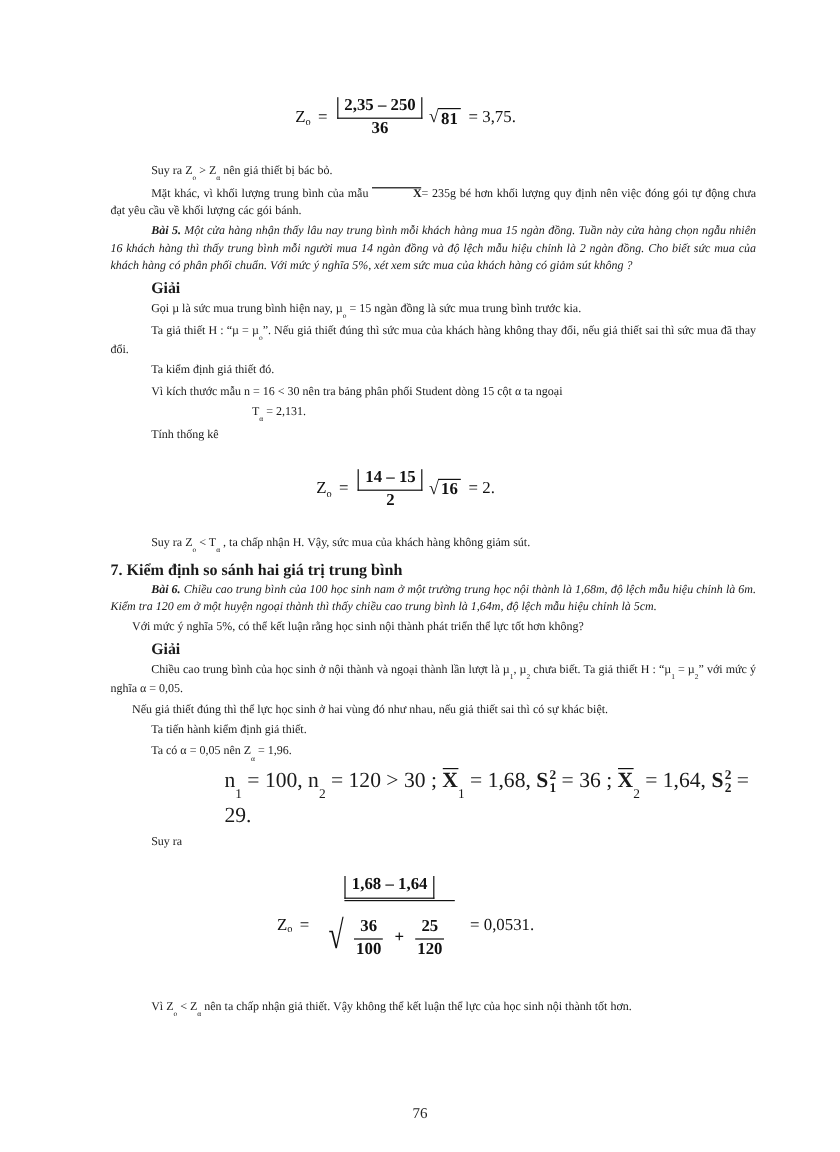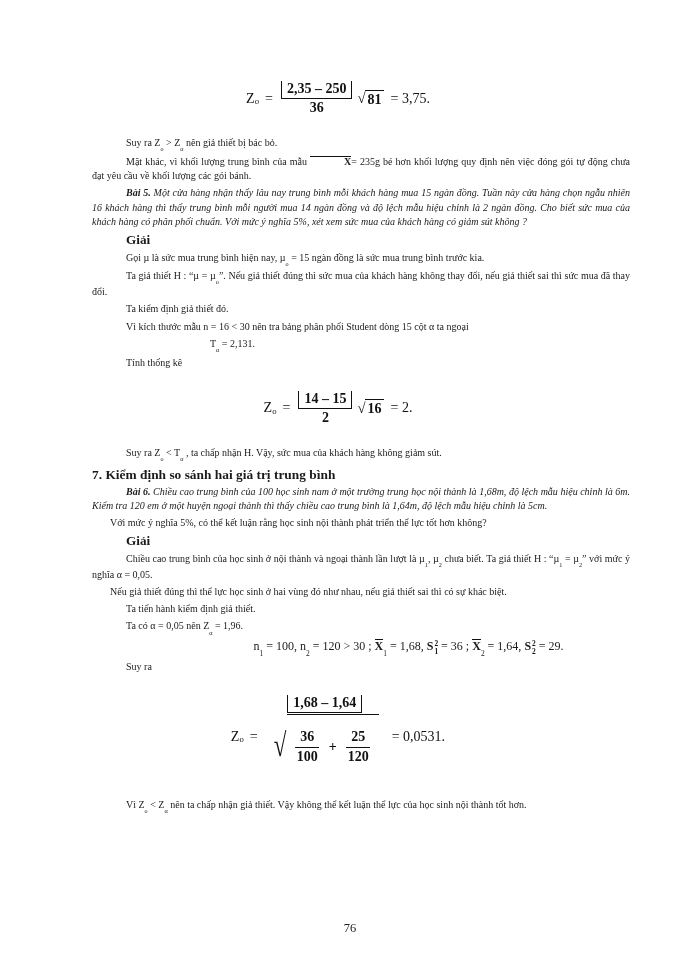--- a/index.html
+++ b/index.html
@@ -51,22 +51,22 @@
   .gap-s { margin-top: 3px; }
   .gap-m { margin-top: 6px; }
   .tline {
     text-indent: 0;
     padding-left: 118px;
     text-align: left;
   }
   .statline {
     text-indent: 0;
     padding-left: 95px;
-    text-align: center;
-    font-size: 12px;
+    text-align: left;
+    font-size: 18px;
   }
 
   
   .math {
     display: flex;
     justify-content: center;
     align-items: center;
     font-size: 14px;
     margin: 9px 0 8px 0;
   }

